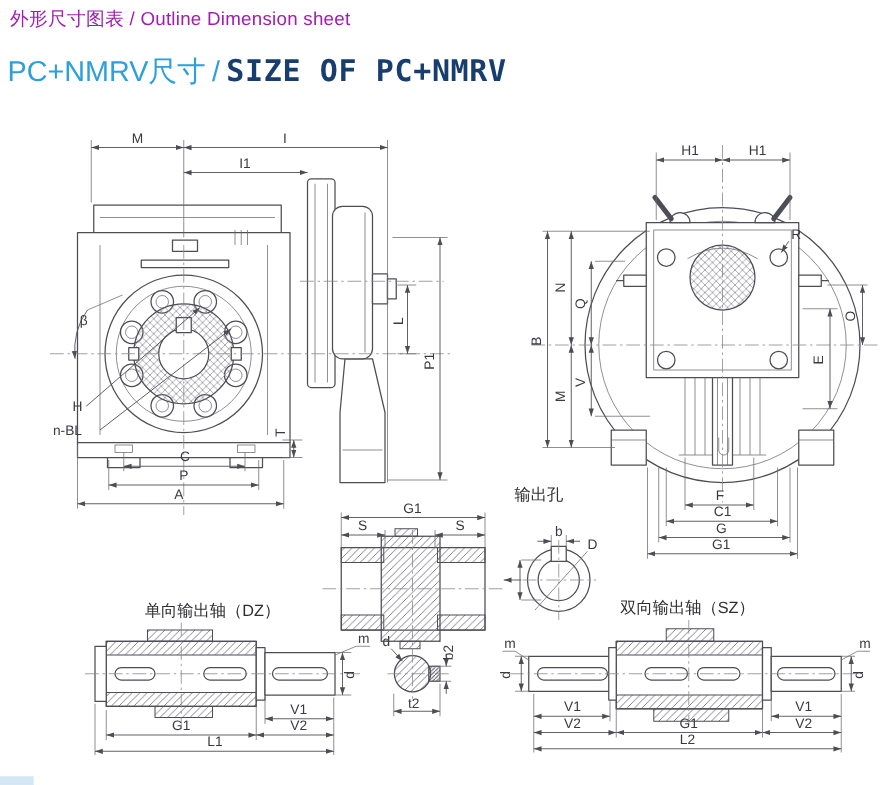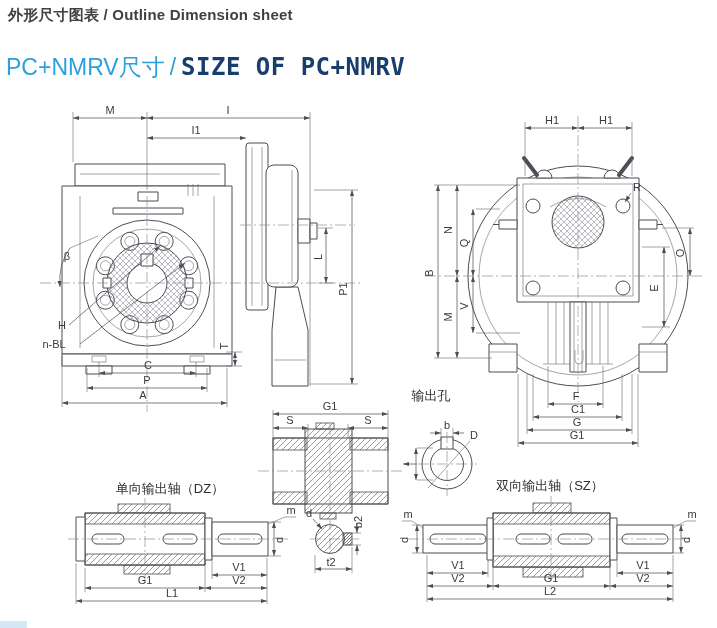--- a/index.html
+++ b/index.html
@@ -1,20 +1,20 @@
 <!DOCTYPE html>
 <html><head>
 <meta charset="utf-8">
 <style>
   html,body{margin:0;padding:0;background:#fff;}
   body{position:relative;width:717px;height:628px;overflow:hidden;
        font-family:"Liberation Sans",sans-serif;}
-  .page-header{position:absolute;left:8px;top:6px;font-size:15px;font-weight:bold;
-       color:#404040;letter-spacing:0.2px;}
-  .section-title{position:absolute;left:6px;top:52px;font-size:23px;white-space:nowrap;text-align:center;}
+  .page-header{position:absolute;left:8px;top:6px;font-size:15px;font-weight:normal;
+       color:#a21caf;letter-spacing:0.2px;}
+  .section-title{position:absolute;left:6px;top:42px;font-size:23px;white-space:nowrap;text-align:center;}
   .st-cn{color:#2ba0da;font-weight:normal;}
   .st-sep{color:#2ba0da;padding:0 5px;}
   .st-en{color:#173e6e;font-weight:bold;font-family:"DejaVu Sans Mono",monospace;
        font-size:24px;letter-spacing:0.5px;}
   svg{position:absolute;left:0;top:0;}
   .ln{stroke:#4d4d55;stroke-width:1;fill:none;stroke-linejoin:round;}
   .lnw{stroke:#4d4d55;stroke-width:1;fill:#ffffff;stroke-linejoin:round;}
   .thin{stroke:#6a6a72;stroke-width:0.6;fill:none;}
   .dim{stroke:#55555d;stroke-width:0.75;fill:none;}
   .cl{stroke:#8a8a92;stroke-width:0.65;fill:none;stroke-dasharray:11 3 2 3;}

